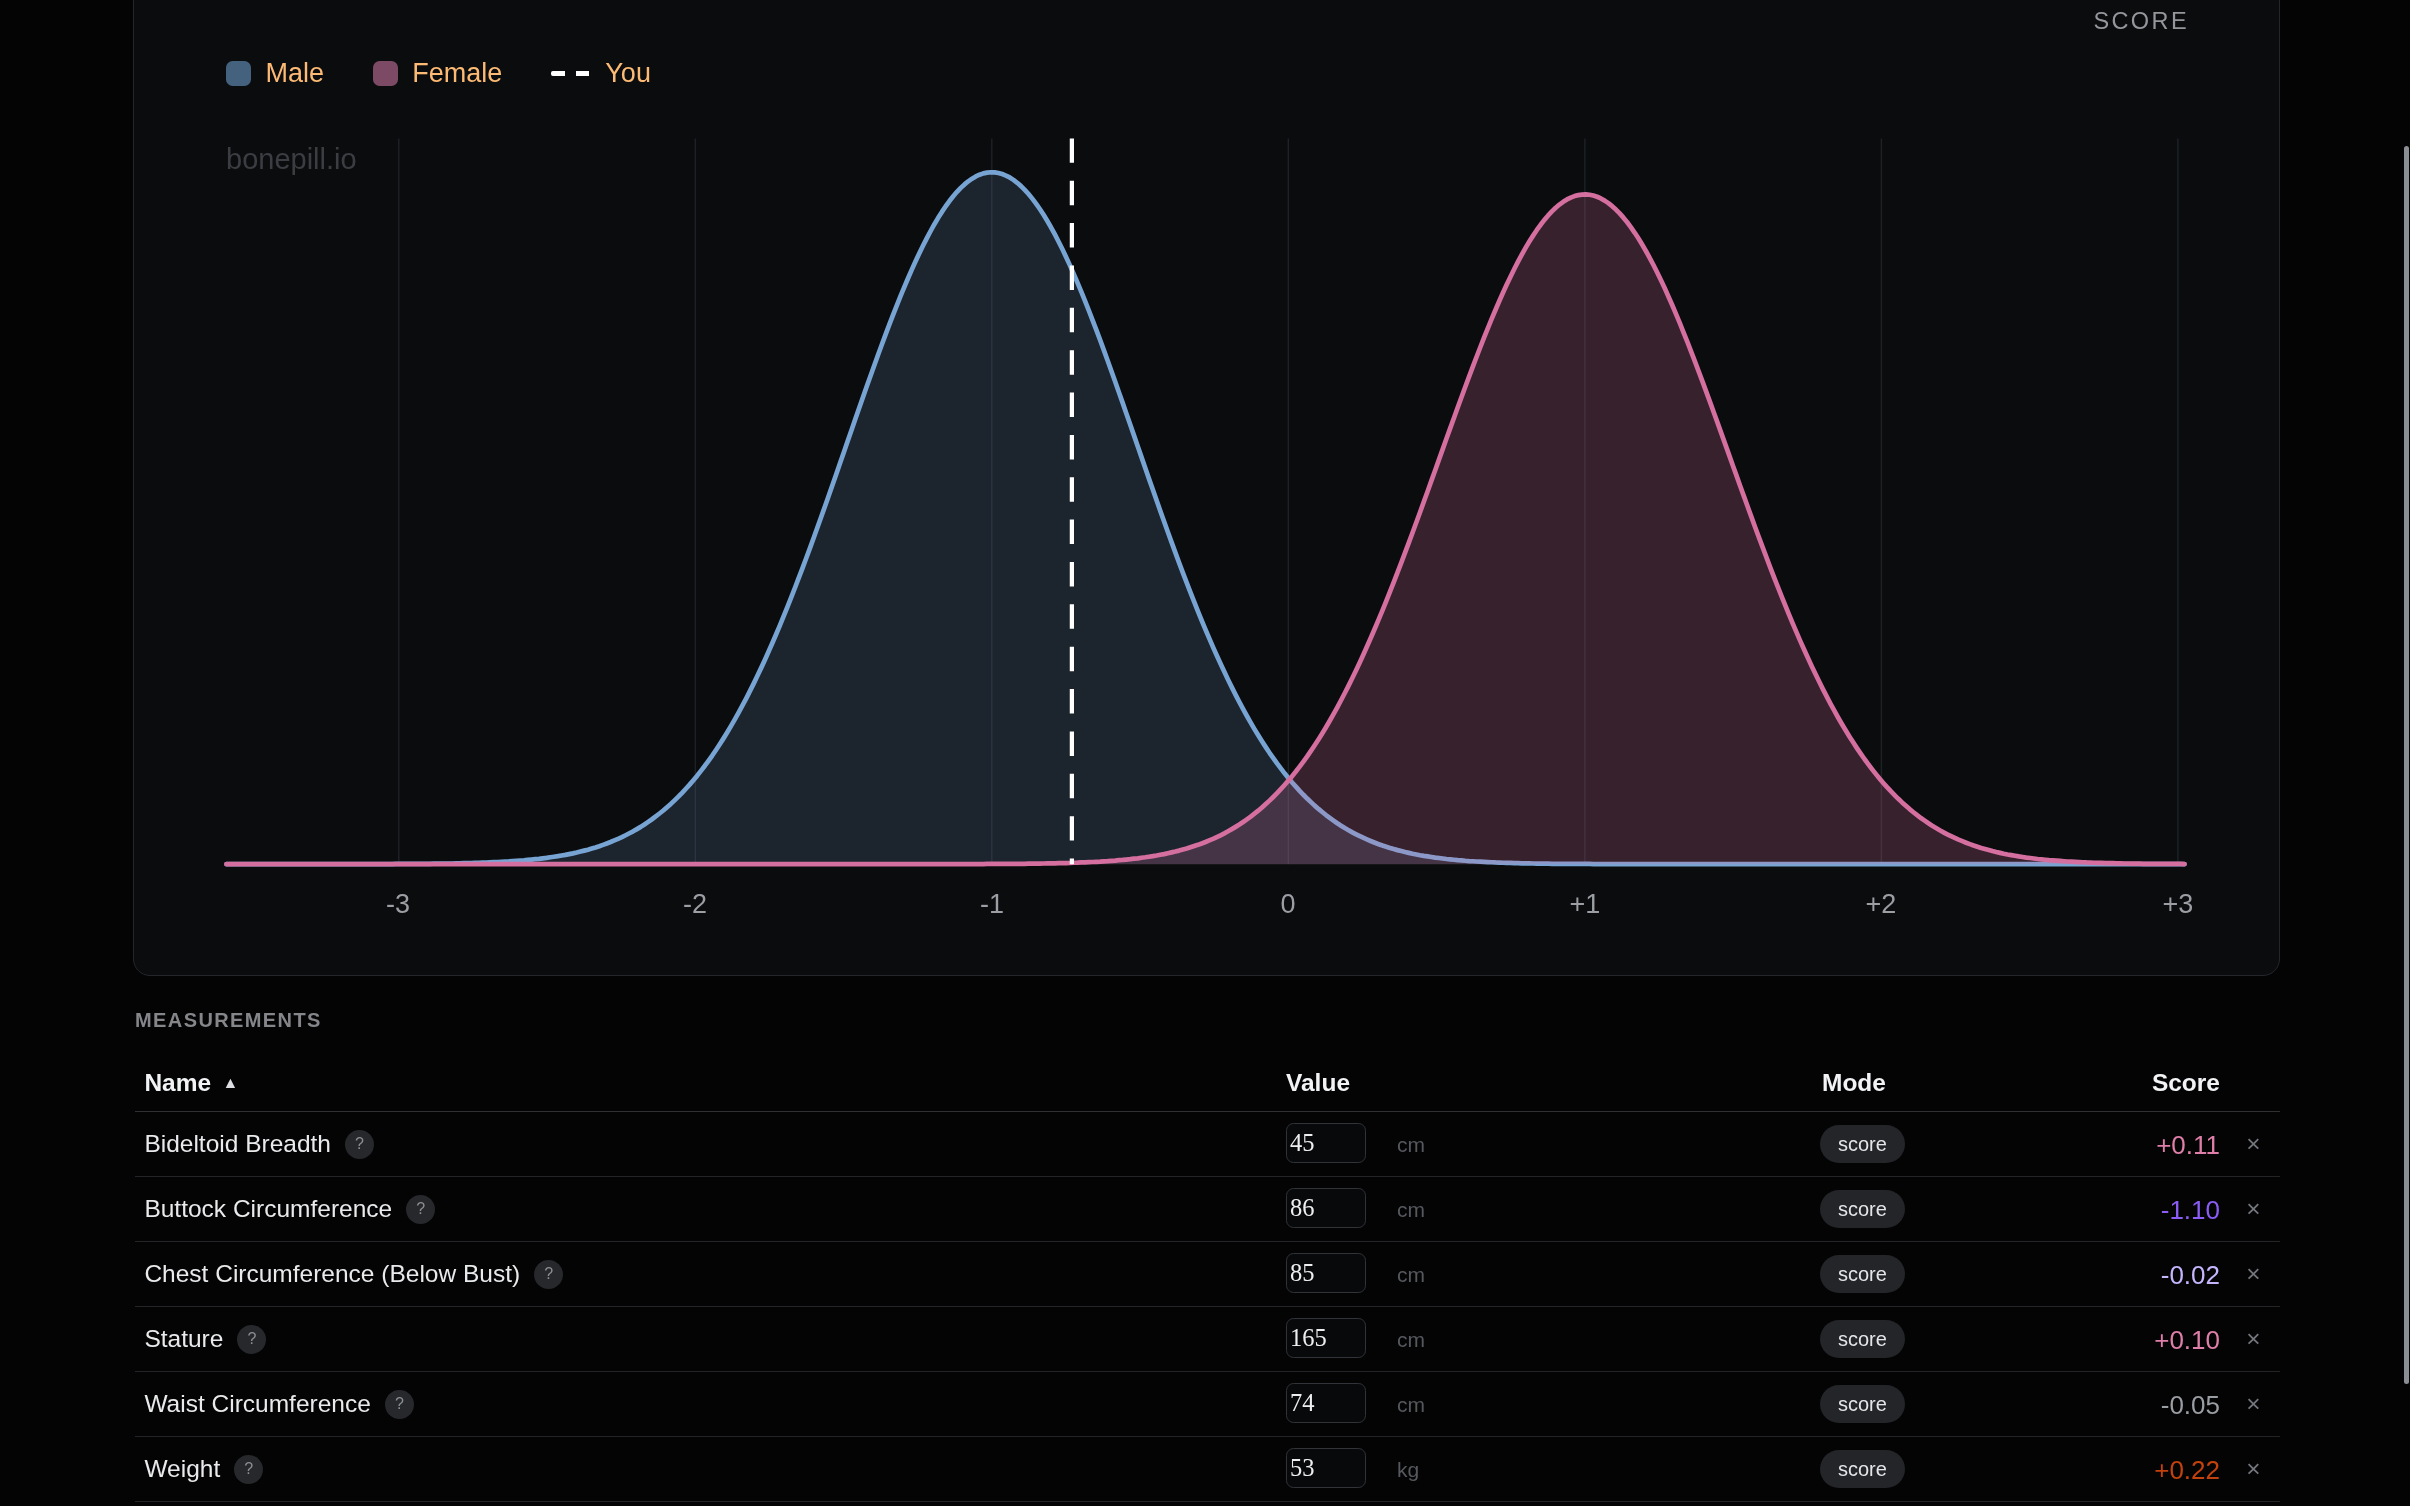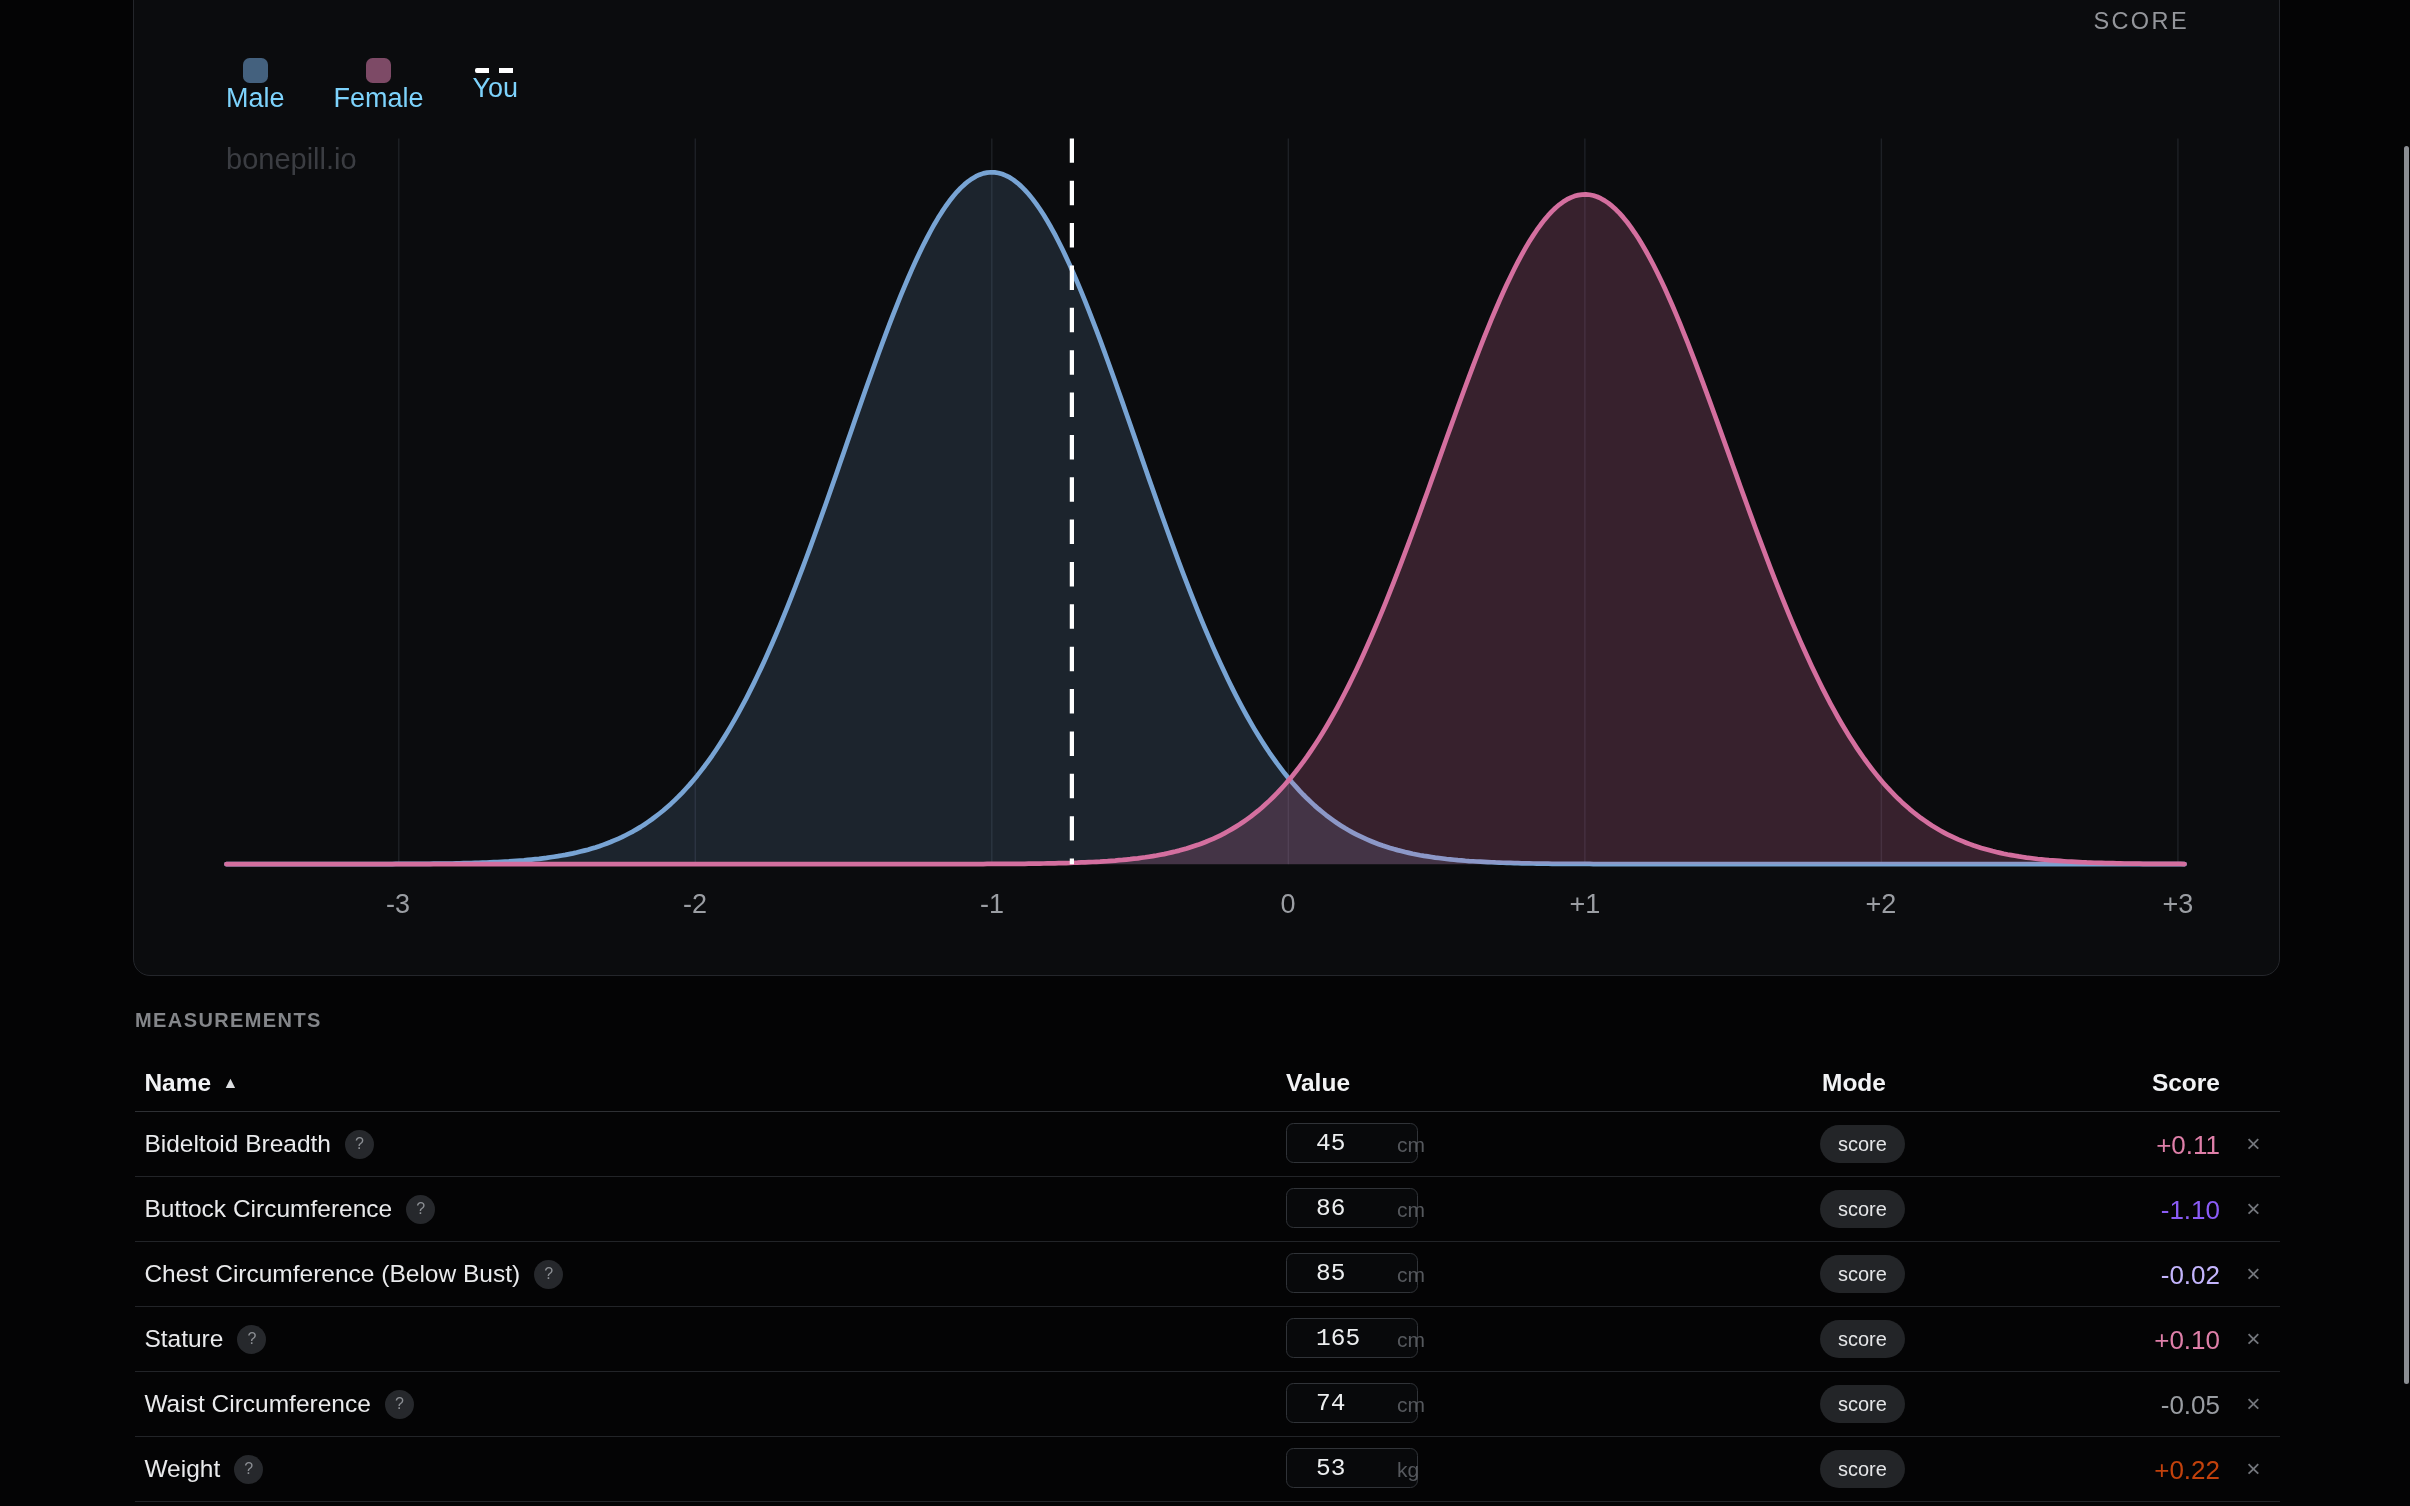--- a/index.html
+++ b/index.html
@@ -5,21 +5,21 @@
   html,body{margin:0;padding:0;background:#040405;}
   #screen{position:relative;width:2411px;height:1507px;overflow:hidden;
           font-family:"Liberation Sans",sans-serif;color:#e8e9eb;}
 
   
   .panel{position:absolute;left:133px;top:-28px;width:2147px;height:1004px;
          background:#0b0c0e;border:1.9px solid #24262b;border-radius:17px;box-sizing:border-box;}
   #chart-svg{position:absolute;left:0;top:0;width:2411px;height:979px;}
 
   .legend{position:absolute;left:226px;top:58px;display:flex;align-items:center;gap:49px;z-index:5;}
-  .legend-item{display:flex;align-items:center;font-size:27px;color:#7dd3fc;flex-direction:column;}
+  .legend-item{display:flex;align-items:center;gap:14px;font-size:27px;color:#fdba74;}
   .swatch{width:25.4px;height:25.4px;border-radius:6.6px;}
   .dash-sample{width:40px;height:5.6px;border-radius:1.9px;
      background:repeating-linear-gradient(90deg,#ffffff 0 14px,transparent 14px 24.5px);}
 
   .score-block{position:absolute;right:222px;top:7.5px;text-align:right;z-index:5;}
   .score-label{font-size:23.5px;letter-spacing:2.4px;color:#94969b;font-weight:400;}
   .score-value{font-size:77px;color:#f4f5f6;font-weight:400;line-height:1.08;}
 
   .watermark{position:absolute;left:226px;top:143px;font-size:29px;color:#3b3d42;
              font-weight:500;z-index:5;}
@@ -40,21 +40,21 @@
   .th-score{right:60px;}
 
   .row{position:relative;height:64px;border-bottom:0.9px solid #222428;}
   .cell-name{position:absolute;left:9.4px;top:0;height:64px;display:flex;align-items:center;gap:14px;}
   .mname{font-size:24.5px;color:#e9eaec;text-align:right;}
   .help{width:29px;height:29px;border-radius:50%;background:#26282c;color:#8b8e93;
         font-size:16px;display:inline-flex;align-items:center;justify-content:center;
         cursor:pointer;user-select:none;}
   .val-input{position:absolute;left:1151px;top:11.3px;width:72px;height:38px;
         background:#08090b;border:1.9px solid #303338;border-radius:7.5px;color:#eceeef;
-        font-size:24.5px;font-family:Liberation Mono, monospace;padding:0 29px;outline:none;}
+        font-size:24.5px;font-family:Liberation Serif, serif;padding:0 3px;outline:none;}
   .unit{position:absolute;left:1262px;top:21px;font-size:21px;color:#55585d;}
   .pill{position:absolute;left:1685px;top:13px;height:38px;padding:0 18px;border:none;
         border-radius:19px;background:#232528;color:#e4e5e7;font-size:20px;
         font-family:"Liberation Sans",sans-serif;cursor:pointer;}
   .score-cell{position:absolute;right:60px;top:18px;font-size:26px;font-weight:500;}
   .remove{position:absolute;right:7.5px;top:15px;width:38px;height:34px;background:none;border:none;
         color:#73767c;font-size:24.5px;cursor:pointer;font-family:"Liberation Sans",sans-serif;}
 
   
   .scrollbar-thumb{position:absolute;right:1.9px;top:146px;width:5.6px;height:1238px;

